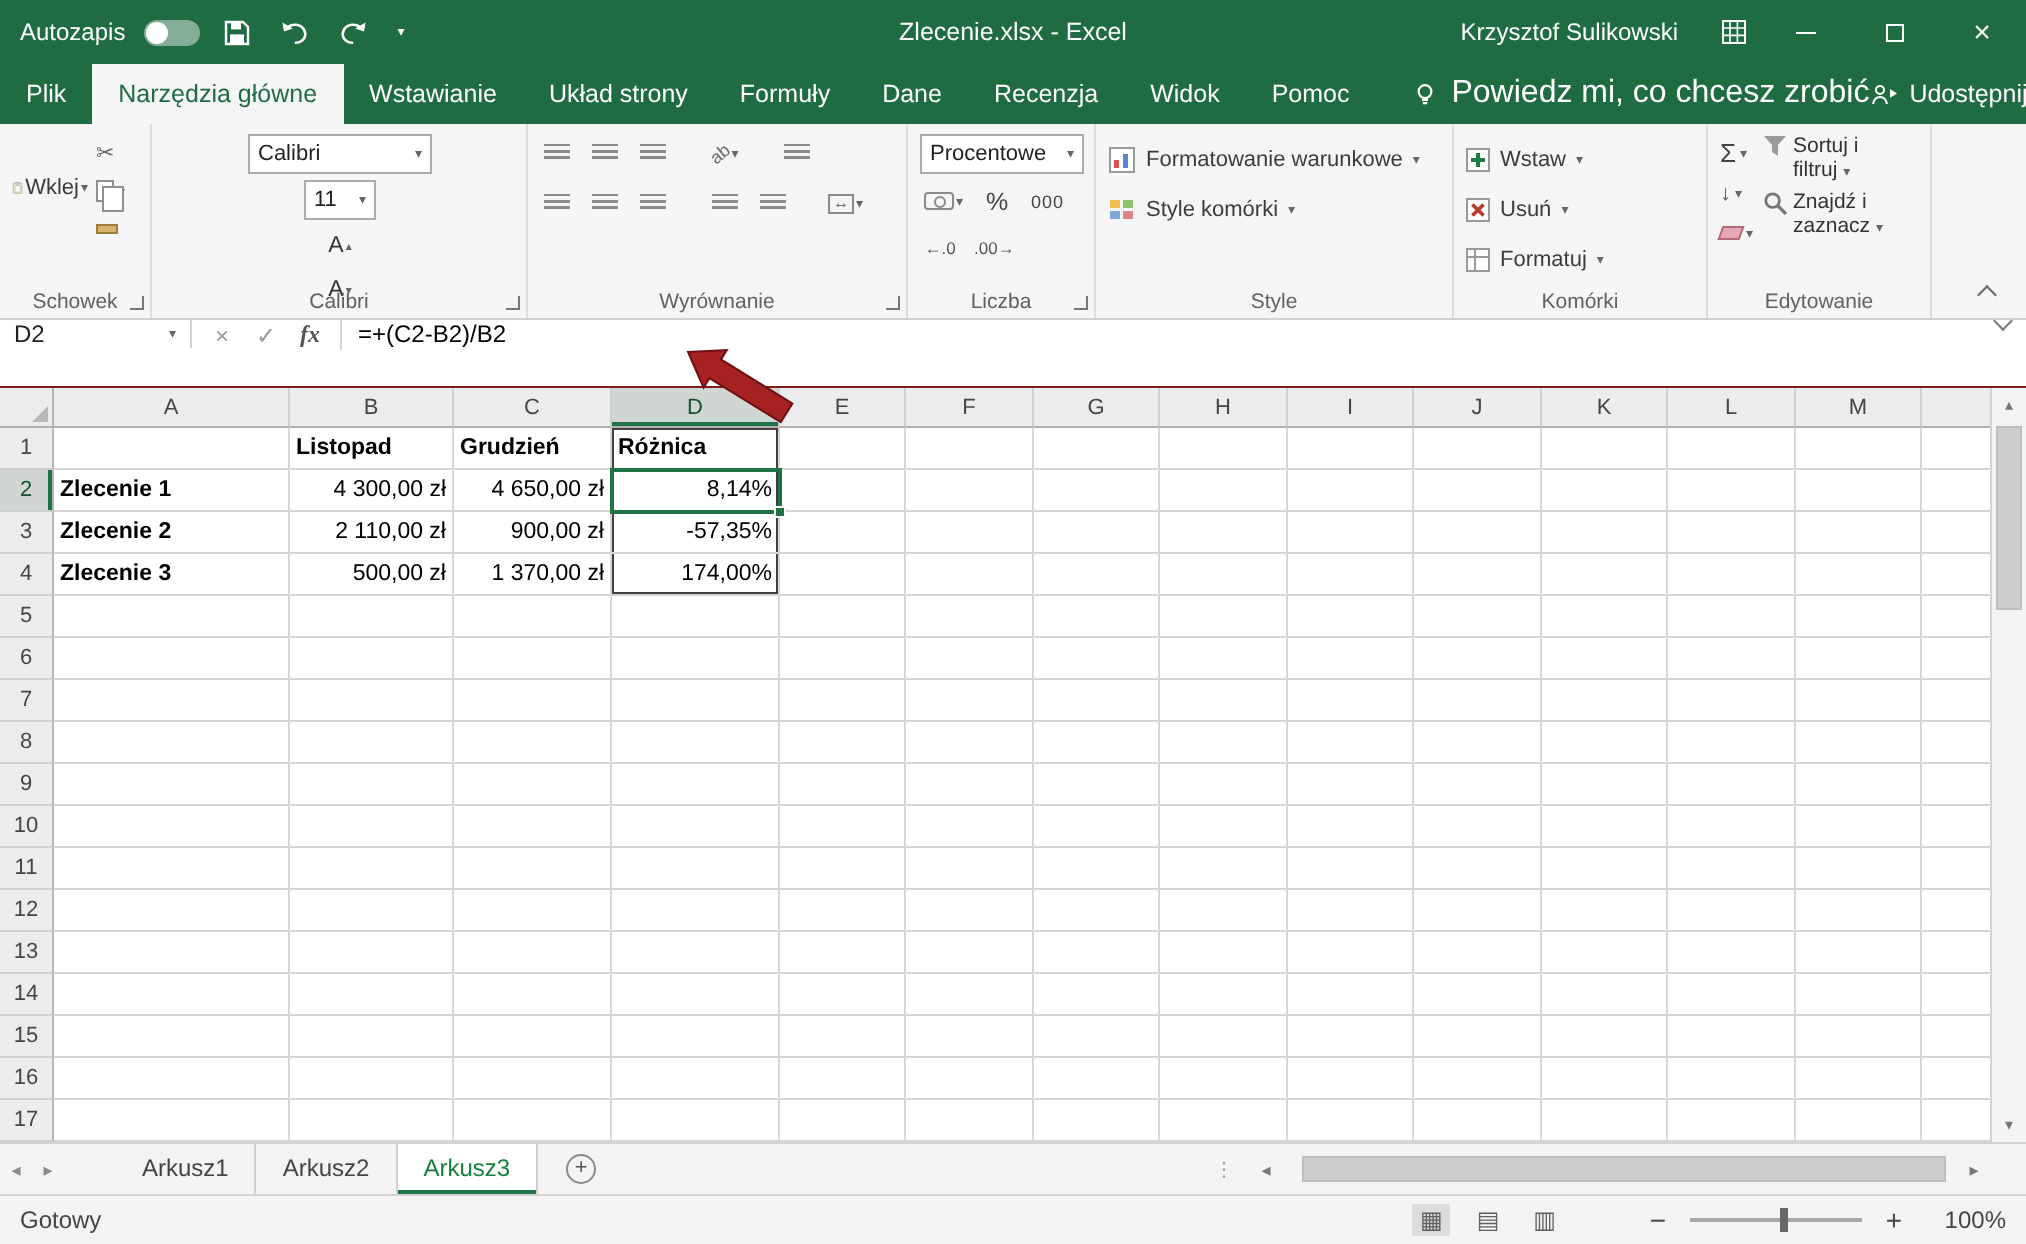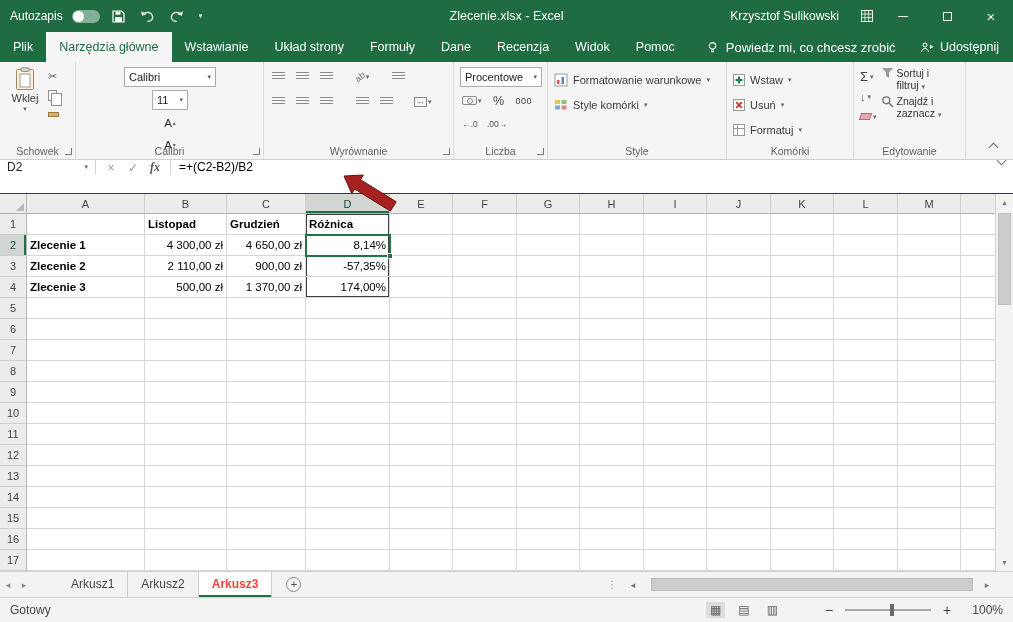--- a/index.html
+++ b/index.html
@@ -20,34 +20,34 @@
   .tb-gridicon{width:28px;display:flex;justify-content:center;}
   .win-btn{width:44px;height:100%;display:flex;align-items:center;justify-content:center;font-size:15px;}
   .min-bar{width:10px;height:1px;background:#fff;}
   .max-box{width:9px;height:9px;border:1px solid #fff;}
 
   
   .tabrow{position:absolute;top:32px;left:0;right:0;height:30px;background:#1f6c43;display:flex;align-items:center;color:#fff;}
   .rtabs{display:flex;height:100%;}
   .rtab{padding:0 13px;height:30px;line-height:30px;font-size:12.5px;white-space:nowrap;}
   .rtab.active{background:#f5f5f5;color:#1f6c43;}
-  .tellme{display:flex;align-items:center;gap:7px;font-size:13px;margin-left:18px;white-space:nowrap;}
+  .tellme{display:flex;align-items:center;gap:7px;font-size:16px;margin-left:18px;white-space:nowrap;}
   .share{margin-left:auto;display:flex;align-items:center;gap:6px;font-size:12.5px;padding-right:14px;white-space:nowrap;}
 
   
   .ribbon{position:absolute;top:62px;left:0;right:0;height:98px;background:#f5f5f5;border-bottom:1px solid #d2d0ce;display:flex;}
   .rgroup{position:relative;border-right:1px solid #ddd;padding:5px 5px 17px 6px;}
   .rg-label{position:absolute;bottom:2px;left:0;right:0;text-align:center;font-size:10.5px;color:#616161;white-space:nowrap;}
   .launcher{position:absolute;right:3px;bottom:4px;width:7px;height:7px;border-right:1.2px solid #777;border-bottom:1.2px solid #777;}
   .g-clip{width:76px;}.g-font{width:188px;}.g-align{width:190px;}.g-num{width:94px;}.g-style{width:179px;}.g-cells{width:127px;}.g-edit{width:112px;}
   .g-tail{flex:1;border-right:none;position:relative;}
   .chev-up{position:absolute;right:16px;bottom:8px;width:7px;height:7px;border-left:1.4px solid #666;border-top:1.4px solid #666;transform:rotate(45deg);}
   .dd{font-size:7px;color:#666;}
   .clip-inner{display:flex;}
-  .paste{display:flex;flex-direction:column;align-items:center;width:38px;gap:1px;font-size:11px;color:#3b3b3b;}
+  .paste{display:flex;flex-direction:row;align-items:center;width:38px;gap:1px;font-size:11px;color:#3b3b3b;}
   .clip-minis{display:flex;flex-direction:column;gap:6px;margin-left:4px;padding-top:3px;}
   .mini{display:flex;align-items:center;gap:2px;height:13px;font-size:11px;color:#666;}
   .i-copy{width:9px;height:11px;border:1px solid #8f8f8f;background:#fff;position:relative;display:inline-block;}
   .i-copy::before{content:"";position:absolute;left:2px;top:2px;width:9px;height:11px;border:1px solid #8f8f8f;background:#fff;}
   .i-paint{width:11px;height:5px;background:#d9b36c;border:1px solid #9c7c3c;display:inline-block;}
   .frow{display:flex;align-items:center;gap:3px;margin-bottom:5px;flex-direction:column;}
   .combo{background:#fff;border:1px solid #ababab;height:20px;display:flex;align-items:center;font-size:11px;padding:0 4px;color:#222;}
   .combo .dd{margin-left:auto;padding-left:3px;}
   .c-font{width:92px;}.c-size{width:36px;}.c-num{width:82px;margin-bottom:2px;}
   .tbtn{height:19px;min-width:16px;display:flex;align-items:center;justify-content:center;font-size:11.5px;color:#333;gap:1px;}
@@ -116,21 +116,21 @@
   .vscroll{position:absolute;right:0;top:0;width:18px;height:377px;background:#f3f3f3;border-left:1px solid #d4d2d0;display:flex;flex-direction:column;}
   .vs-btn{height:17px;font-size:8px;color:#777;display:flex;align-items:center;justify-content:center;}
   .vs-track{flex:1;position:relative;}
   .vs-thumb{position:absolute;top:2px;left:2px;right:2px;height:92px;background:#cdcdcd;border:1px solid #bdbdbd;}
 
   
   .sheetbar{position:absolute;top:571px;left:0;right:0;height:26px;background:#f3f3f3;border-top:1px solid #d4d2d0;display:flex;align-items:center;padding-right:18px;}
   .sb-nav{width:16px;text-align:center;color:#8a8a8a;font-size:9px;}
   .stabs{display:flex;height:100%;margin-left:26px;}
   .stab{padding:0 13px;line-height:24px;font-size:12px;color:#444;border-right:1px solid #cfcfcf;}
-  .stab.active{background:#fff;color:#ef4444;font-weight:bold;box-shadow:inset 0 -2px 0 #217346;}
+  .stab.active{background:#fff;color:#15803d;font-weight:normal;box-shadow:inset 0 -2px 0 #217346;}
   .addsheet{width:15px;height:15px;border:1px solid #8a8a8a;border-radius:50%;font-size:11px;line-height:12px;text-align:center;color:#555;margin-left:14px;}
   .tab-dots{color:#999;font-size:10px;margin-left:auto;}
   .hscroll{width:370px;display:flex;align-items:center;margin-left:8px;height:100%;}
   .hs-btn{width:16px;font-size:9px;color:#777;text-align:center;}
   .hs-track{flex:1;height:15px;position:relative;}
   .hs-thumb{position:absolute;left:10px;right:6px;top:1px;bottom:1px;background:#cdcdcd;border:1px solid #bdbdbd;}
 
   
   .statusbar{position:absolute;top:597px;left:0;right:0;height:25px;background:#f3f3f3;border-top:1px solid #d4d2d0;display:flex;align-items:center;font-size:12px;color:#444;}
   .status-text{padding-left:10px;}

